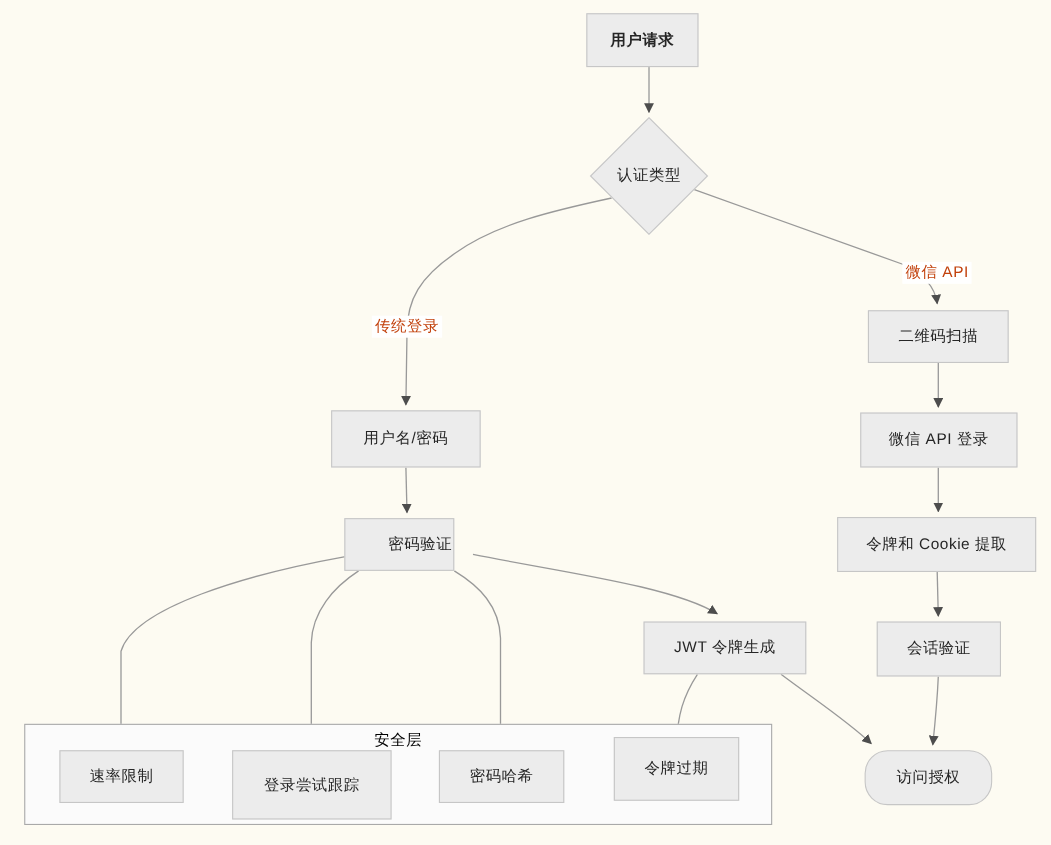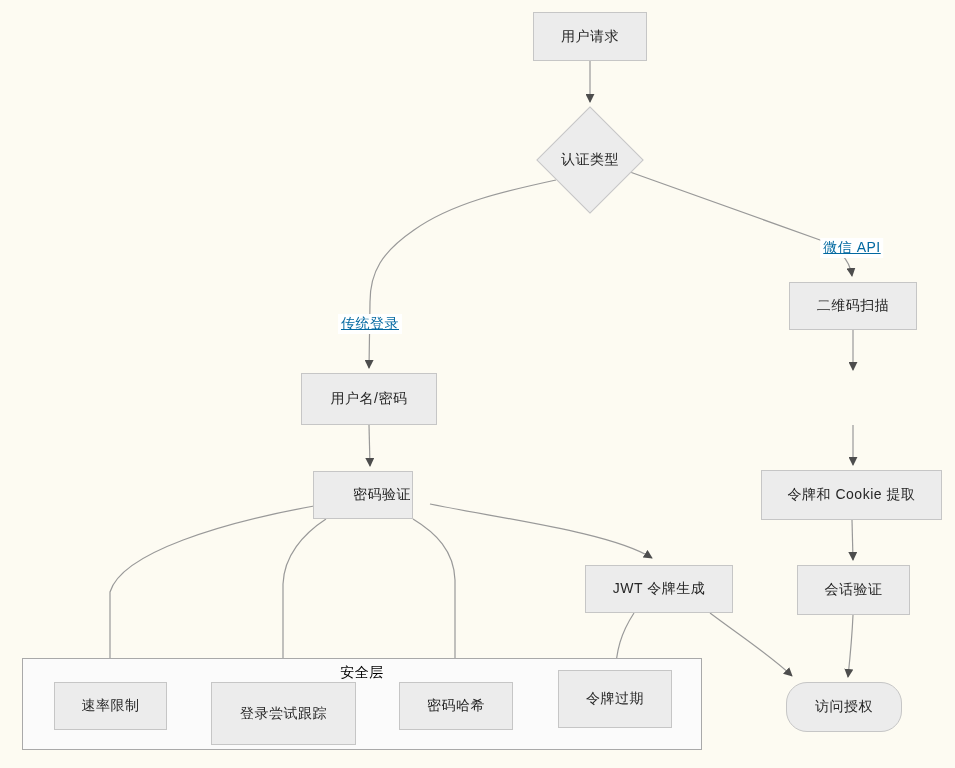--- a/index.html
+++ b/index.html
@@ -61,25 +61,24 @@
     left:0;top:0;right:0;bottom:0;
     display:flex;align-items:center;justify-content:center;
     font-size:14px;color:#262626;
     letter-spacing:.5px;
   }
   .edge-label{
     position:absolute;
     transform:translate(-50%,-50%);
     background:#ffffff;
     padding:1px 3px;
-    font-size:14px;color:#0369a1;
+    font-size:14px;color:#c2410c;
     letter-spacing:.5px;
     white-space:nowrap;
     z-index:2;
-    text-decoration:underline;
   }
 </style>
 </head>
 <body>
 
 <div class="canvas">
 
   <svg class="edges" viewBox="0 0 955 768" xmlns="http://www.w3.org/2000/svg">
     <defs>
       <marker id="arrow" viewBox="0 0 10 10" refX="9" refY="5" markerWidth="7.5" markerHeight="7.5" orient="auto">
@@ -101,47 +100,48 @@
       <path d="M853,425 L853,465" marker-end="url(#arrow)"></path>
       <path d="M852,520 L853,560" marker-end="url(#arrow)"></path>
       <path d="M853,615 C852,638 850,658 848,677" marker-end="url(#arrow)"></path>
     </g>
   </svg>
 
   <div class="subgraph" style="left:22px;top:658px;width:680px;height:92px;">
     <span class="subgraph-label">安全层</span>
   </div>
 
-  <div class="node" style="left:533px;top:12px;width:114px;height:49px;">用户请求</div>
+  <div class="node" style="left:533px;top:12px;width:102px;height:49px;font-weight:bold;">用户请求</div>
 
   <div class="diamond-wrap" style="left:536px;top:106px;width:108px;height:108px;">
     <div class="diamond-shape"></div>
     <div class="diamond-label">认证类型</div>
   </div>
 
   <div class="node" style="left:301px;top:373px;width:136px;height:52px;">用户名/密码</div>
 
   <div class="node" style="left:313px;top:471px;width:100px;height:48px;padding-left:38px;">密码验证</div>
 
   <div class="node" style="left:789px;top:282px;width:128px;height:48px;">二维码扫描</div>
 
+  <div class="node" style="left:782px;top:375px;width:143px;height:50px;">微信 API 登录</div>
 
   <div class="node" style="left:761px;top:470px;width:181px;height:50px;text-align:right;">令牌和 Cookie 提取</div>
 
   <div class="node" style="left:797px;top:565px;width:113px;height:50px;">会话验证</div>
 
   <div class="node" style="left:585px;top:565px;width:148px;height:48px;">JWT 令牌生成</div>
 
   <div class="node" style="left:54px;top:682px;width:113px;height:48px;">速率限制</div>
 
   <div class="node" style="left:211px;top:682px;width:145px;height:63px;">登录尝试跟踪</div>
 
   <div class="node" style="left:399px;top:682px;width:114px;height:48px;">密码哈希</div>
 
   <div class="node" style="left:558px;top:670px;width:114px;height:58px;">令牌过期</div>
 
   <div class="node" style="left:786px;top:682px;width:116px;height:50px;border-radius:21px;">访问授权</div>
 
-  <span class="edge-label" style="left:370px;top:324px;">传统登录</span>
+  <span class="edge-label" style="left:370px;top:297px;">传统登录</span>
 
   <span class="edge-label" style="left:852px;top:248px;">微信 API</span>
 
 </div>
 
 </body></html>

